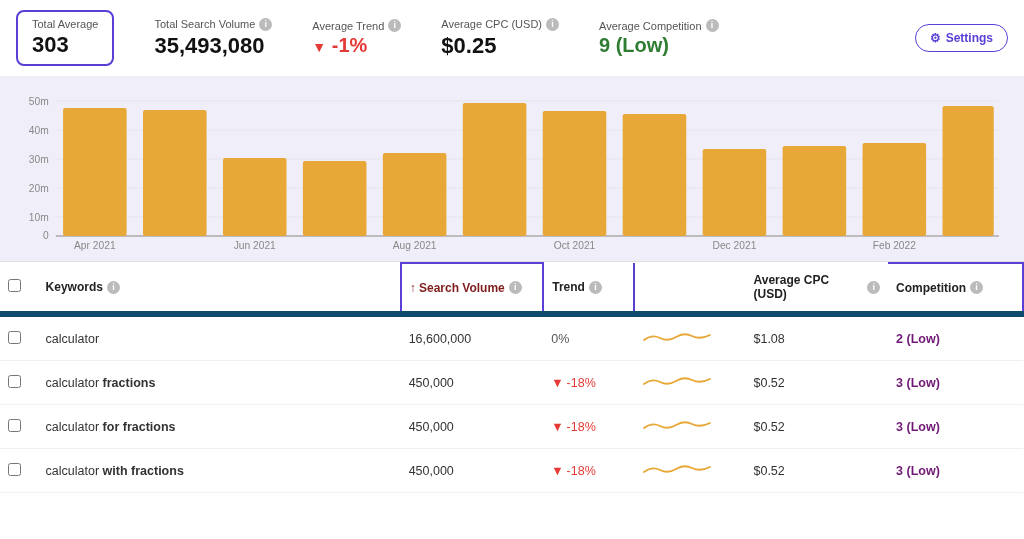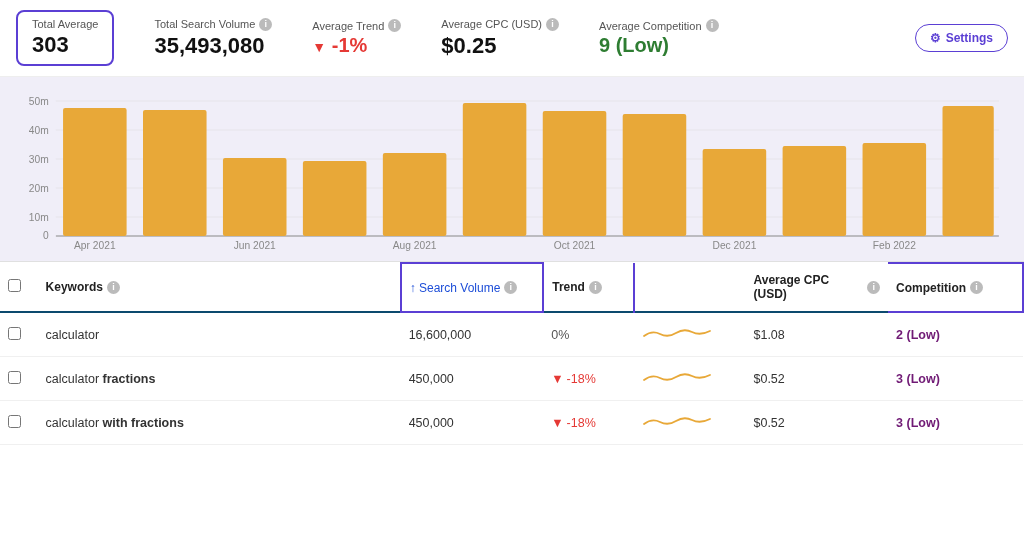--- a/index.html
+++ b/index.html
@@ -36,21 +36,21 @@
       background: #f0eef8; margin: 0; padding: 14px 20px 10px;
       border-bottom: 1px solid #e0e0e0;
     }
     .chart-title { text-align: center; font-size: 13px; font-weight: 600; color: #333; margin-bottom: 12px; }
     .chart-wrapper { position: relative; height: 160px; }
     .chart-svg { width: 100%; height: 100%; }
 
     
     .table-section { background: #fff; }
     table { width: 100%; border-collapse: collapse; }
-    thead tr { border-bottom: 2px solid #0c4a6e; margin-top: 12px; }
+    thead tr { border-bottom: 6px solid #0c4a6e; margin-top: 12px; }
     thead th { padding: 10px 8px; text-align: left; font-size: 12px; font-weight: 600; color: #222; }
     tbody tr { border-bottom: 1px solid #f0f0f0; }
     tbody td { padding: 9px 8px; font-size: 12.5px; color: #333; }
     .col-check { width: 28px; }
     .col-keyword { width: 280px; }
     .col-volume { width: 110px; }
     .col-trend-val { width: 70px; }
     .col-trend-chart { width: 80px; }
     .col-cpc { width: 110px; }
     .col-comp { width: 90px; }
@@ -173,21 +173,21 @@
             <input type="checkbox" style="">
           </th>
           <th class="col-keyword">
             <span class="th-inner">
               <span>Keywords</span>
               <span class="info-icon">i</span>
             </span>
           </th>
           <th class="col-volume" style="border: 2px solid #5b3fd4; border-radius: 4px; cursor:pointer;">
             <span class="th-inner">
-              <span style="color:#1d4ed8; font-weight:400;">↑ Search Volume</span>
+              <span style="color:#7f1d1d; font-weight:700;">↑ Search Volume</span>
               <span class="info-icon">i</span>
             </span>
           </th>
           <th class="col-trend-val" style="border: 2px solid #5b3fd4; border-top: none; border-bottom: none; border-left: none;">
             <span class="th-inner">
               <span>Trend</span>
               <span class="info-icon">i</span>
             </span>
           </th>
           <th class="col-trend-chart" style="border: 2px solid #5b3fd4; border-top: none; border-bottom: none; border-left: none; border-right: none;"></th>
@@ -231,20 +231,35 @@
       <td class="col-trend-chart"><svg width="70" height="22" viewBox="0 0 70 22">
       <path d="M2,14 Q10,8 18,12 Q26,16 34,11 Q42,6 50,10 Q58,14 68,9" fill="none" stroke="#e8a838" stroke-width="1.8" stroke-linecap="round"></path>
     </svg></td>
       <td class="col-cpc">$0.52</td>
       <td class="col-comp comp-low">3 (Low)</td>
     </tr>
           <tr>
       <td class="col-check">
         <input type="checkbox" style="">
       </td>
+      <td class="col-keyword"><span>calculator </span><strong>for fractions</strong></td>
+      <td class="col-volume">450,000</td>
+      <td class="col-trend-val">
+              <span class="trend-down"><span>▼</span>-18%</span>
+            </td>
+      <td class="col-trend-chart"><svg width="70" height="22" viewBox="0 0 70 22">
+      <path d="M2,14 Q10,8 18,12 Q26,16 34,11 Q42,6 50,10 Q58,14 68,9" fill="none" stroke="#e8a838" stroke-width="1.8" stroke-linecap="round"></path>
+    </svg></td>
+      <td class="col-cpc">$0.52</td>
+      <td class="col-comp comp-low">3 (Low)</td>
+    </tr>
+          <tr>
+      <td class="col-check">
+        <input type="checkbox" style="">
+      </td>
       <td class="col-keyword"><span>calculator </span><strong>with fractions</strong></td>
       <td class="col-volume">450,000</td>
       <td class="col-trend-val">
               <span class="trend-down"><span>▼</span>-18%</span>
             </td>
       <td class="col-trend-chart"><svg width="70" height="22" viewBox="0 0 70 22">
       <path d="M2,14 Q10,8 18,12 Q26,16 34,11 Q42,6 50,10 Q58,14 68,9" fill="none" stroke="#e8a838" stroke-width="1.8" stroke-linecap="round"></path>
     </svg></td>
       <td class="col-cpc">$0.52</td>
       <td class="col-comp comp-low">3 (Low)</td>

